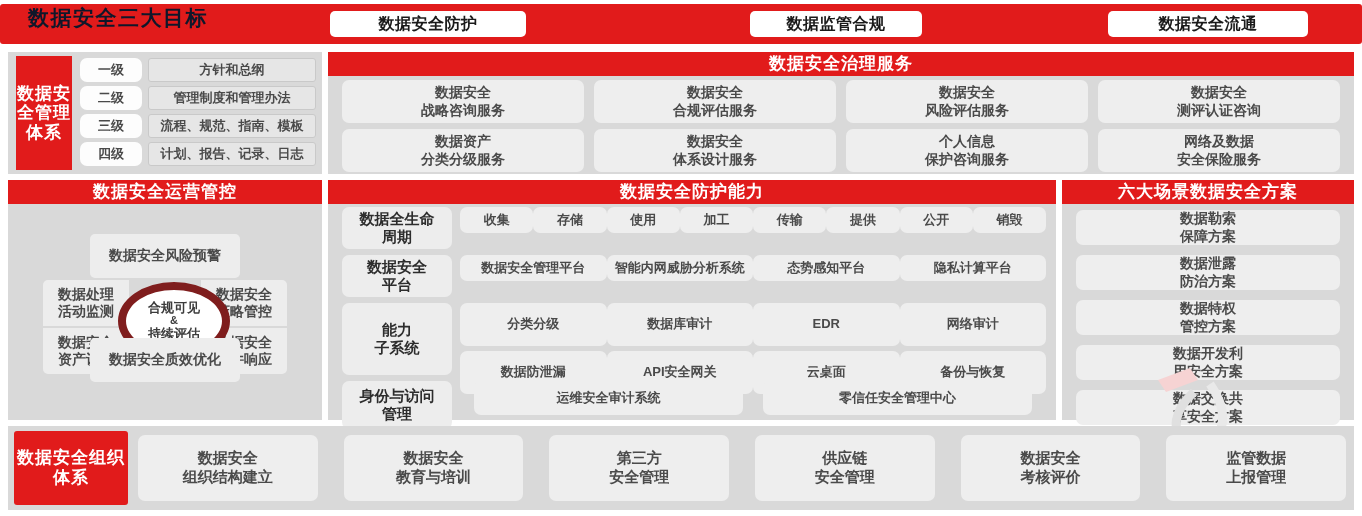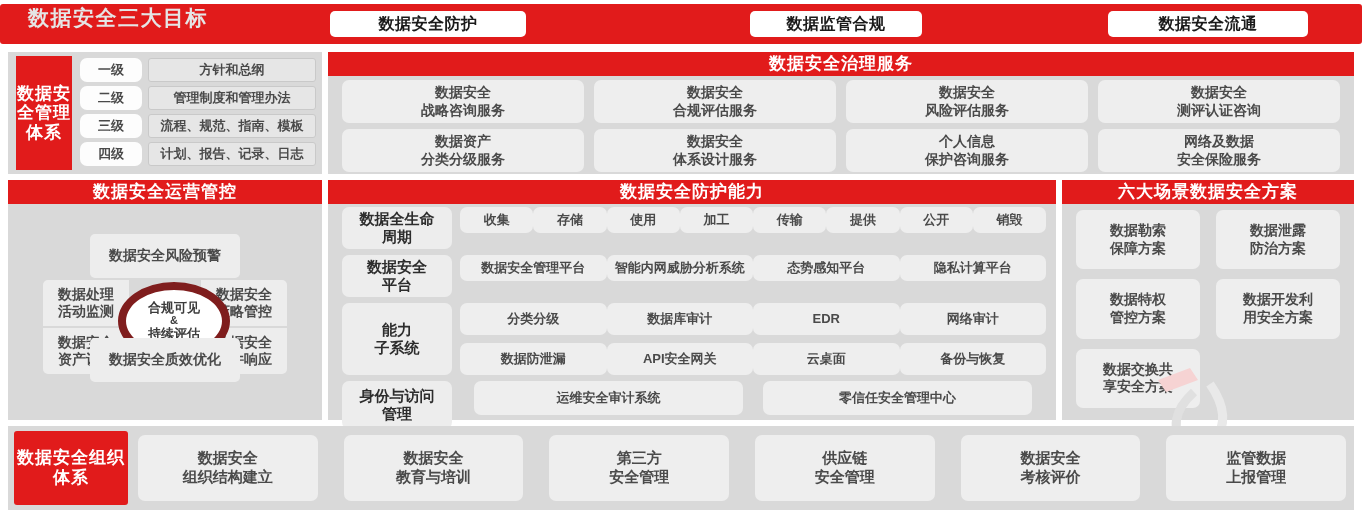--- a/index.html
+++ b/index.html
@@ -34,21 +34,21 @@
   .chip.bordered{background:#e6e6e6;border:1px solid #c9c9c9;border-radius:3px;}
 
   
   .topbar{
     position:absolute;left:0;top:4px;width:1362px;height:40px;
     background:#e11b1b;border-radius:3px;
   }
   .topbar .title{
     position:absolute;left:28px;top:0;height:28px;
     display:flex;align-items:center;
-    color:#e5e5e5;font-size:21px;letter-spacing:1.5px;
+    color:#0f172a;font-size:21px;letter-spacing:1.5px;
   }
   .goal-pill{
     position:absolute;top:7px;height:26px;
     background:#ffffff;border-radius:5px;
     display:flex;align-items:center;justify-content:center;
     color:#1a1a1a;font-size:16px;letter-spacing:.5px;
   }
   #goal0{left:330px;width:196px;}
   #goal1{left:750px;width:172px;}
   #goal2{left:1108px;width:200px;}
@@ -109,31 +109,31 @@
     display:flex;align-items:center;justify-content:center;text-align:center;
     font-size:15px;line-height:1.2;color:#2d2d2d;
   }
   .cap-val{flex:1;display:flex;flex-direction:column;gap:5px;}
   .cap-line{display:flex;}
   .cap-line .chip{flex:1;font-size:13px;height:26px;}
   #caprow0 .cap-key,#caprow0 .cap-val{height:42px;}
   #caprow1 .cap-key,#caprow1 .cap-val{height:42px;}
   #caprow2 .cap-key{height:72px;}
   #caprow2 .cap-val{height:72px;justify-content:space-between;}
-  #caprow2 .cap-line .chip{height:32px;}
+  #caprow2 .cap-line .chip{height:43px;}
   #caprow3 .cap-key{height:48px;}
   #caprow3 .cap-val{height:48px;}
   #caprow3 .cap-line .chip{height:34px;}
   #caprow3 .cap-line{gap:20px;padding:0 14px;}
 
   .sol{position:absolute;left:1062px;top:180px;width:292px;height:240px;background:#d9d9d9;}
   .sol-hd{position:absolute;left:0;top:0;width:292px;height:24px;line-height:24px;font-size:17px;}
   .sol-grid{
     position:absolute;left:0;top:28px;width:292px;height:206px;
-    display:grid;grid-template-columns:1fr 1fr;grid-template-rows:repeat(3,1fr);
+    display:grid;grid-template-columns:1fr;grid-template-rows:repeat(3,1fr);
     gap:10px 16px;padding:2px 14px 6px 14px;box-sizing:border-box;
   }
   .sol-grid .chip{font-size:14px;}
   .ribbon{position:absolute;left:1062px;top:180px;width:292px;height:336px;pointer-events:none;}
 
   
   .org{position:absolute;left:8px;top:426px;width:1346px;height:84px;background:#d9d9d9;}
   .org-label{
     position:absolute;left:6px;top:5px;width:114px;height:74px;
     background:#e11b1b;color:#fff;border-radius:3px;font-size:17px;line-height:1.2;

